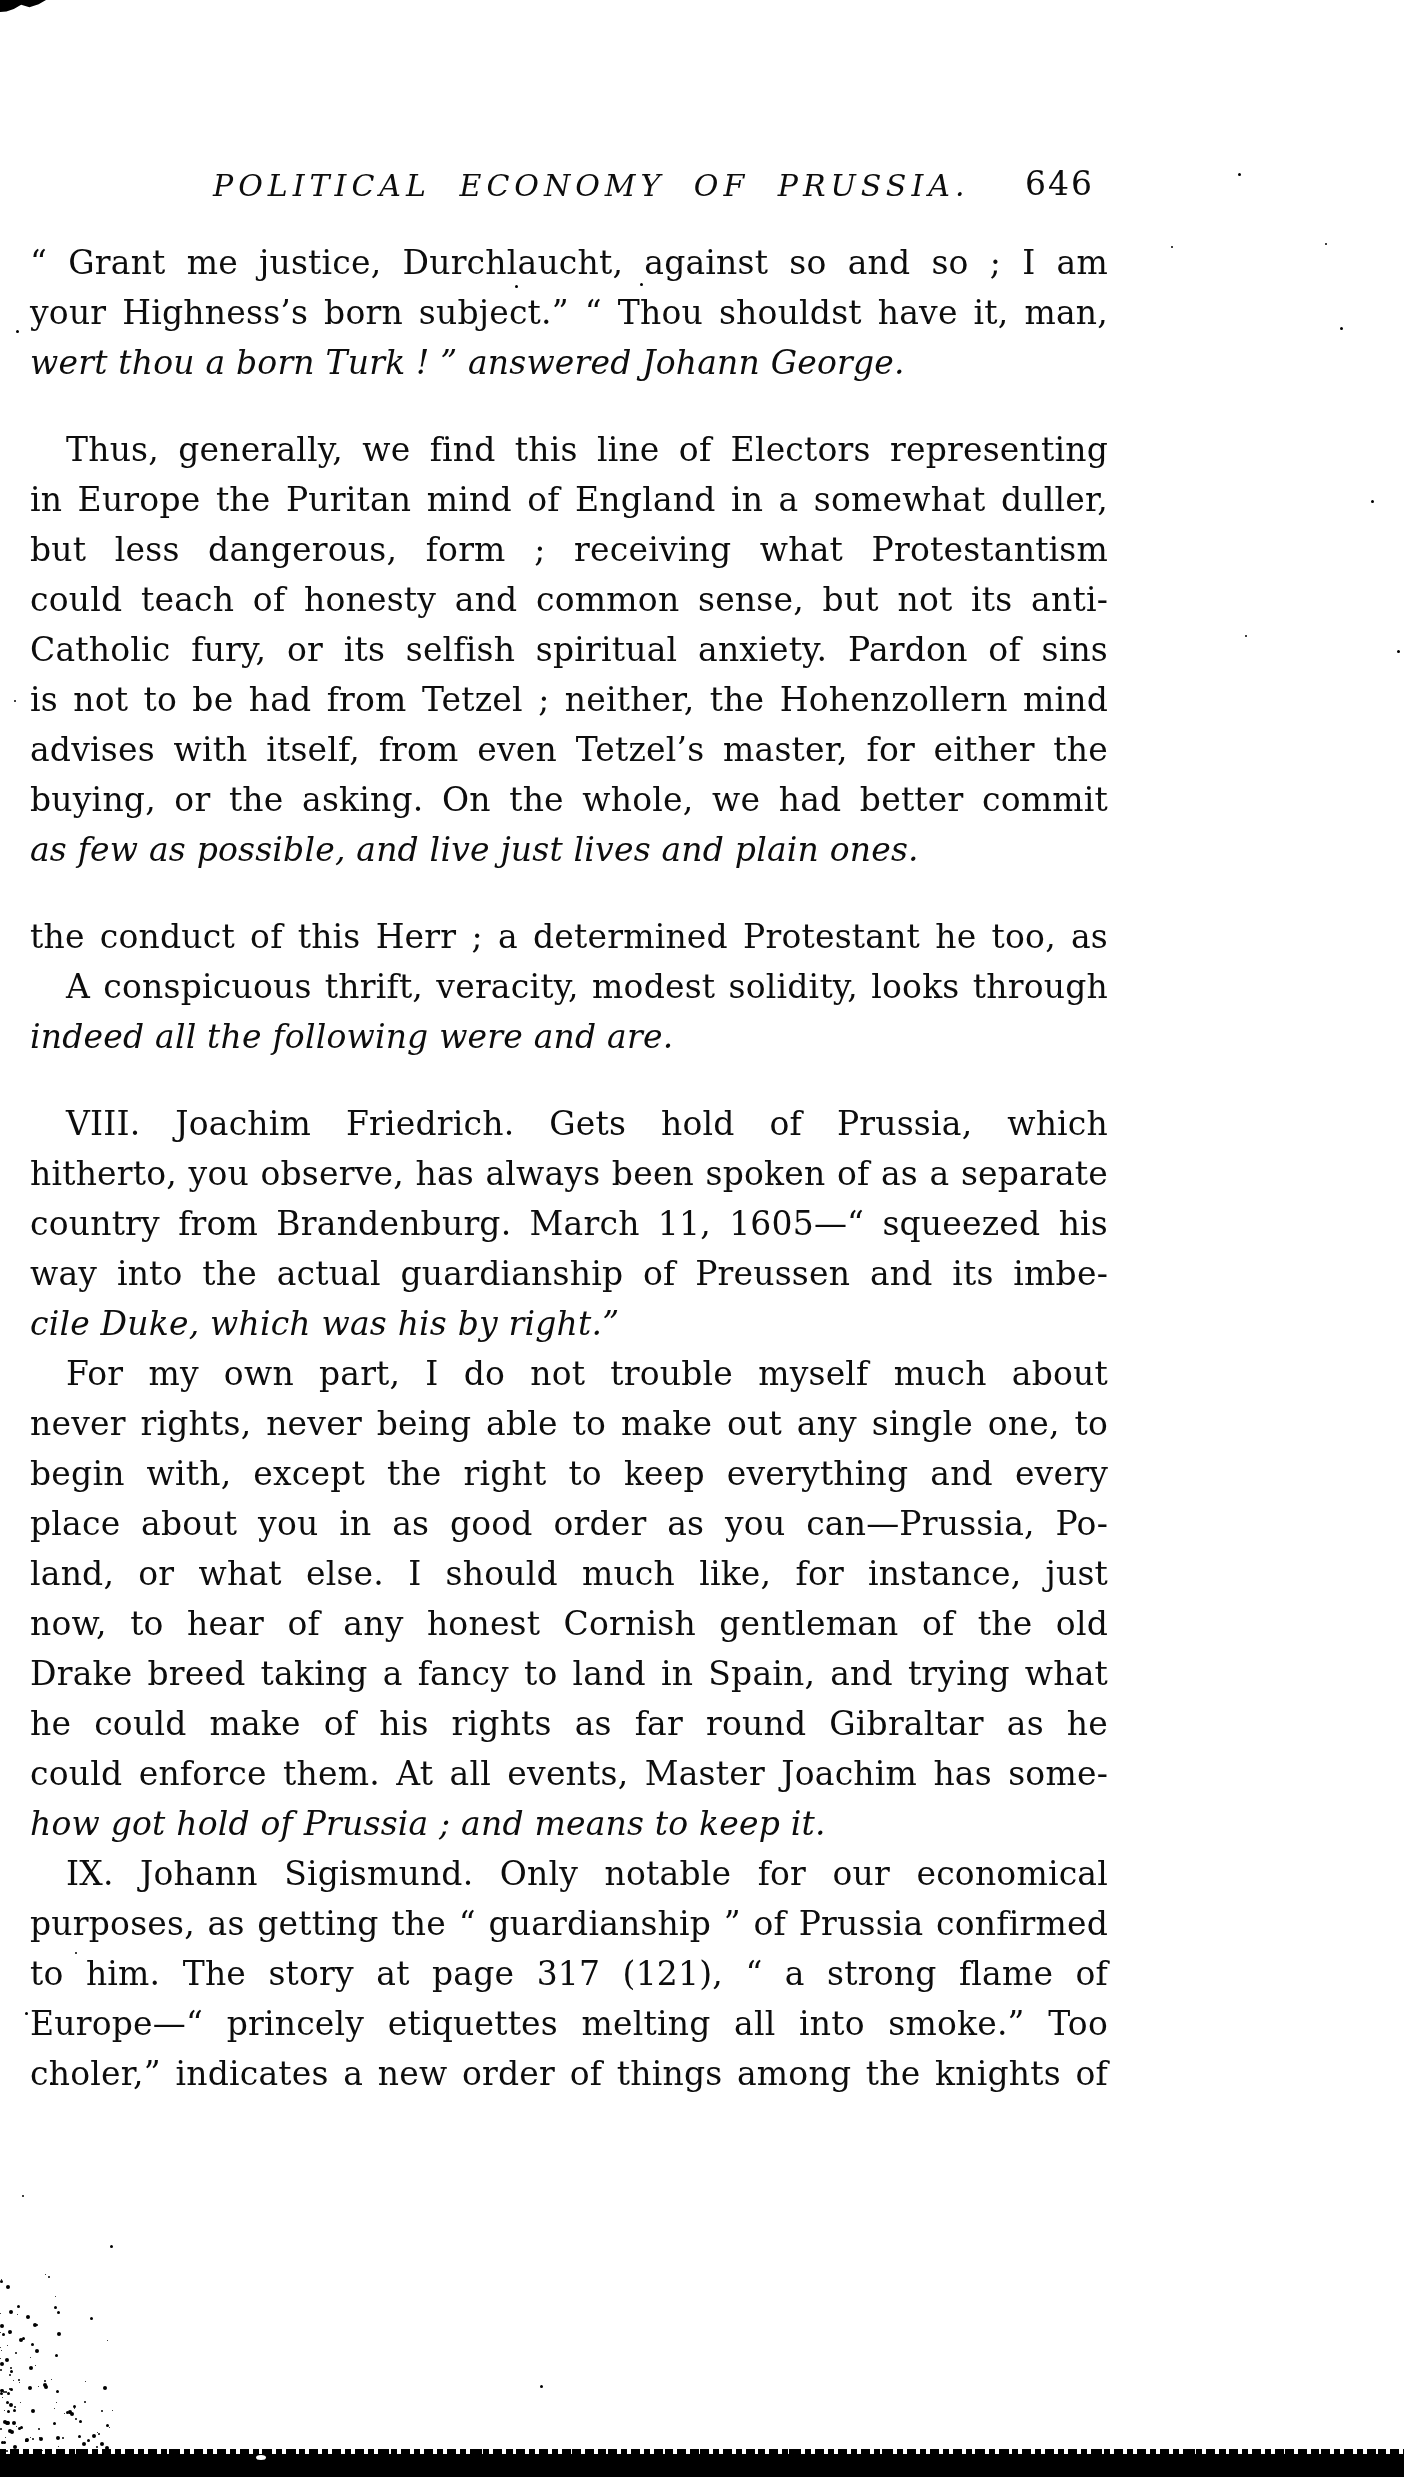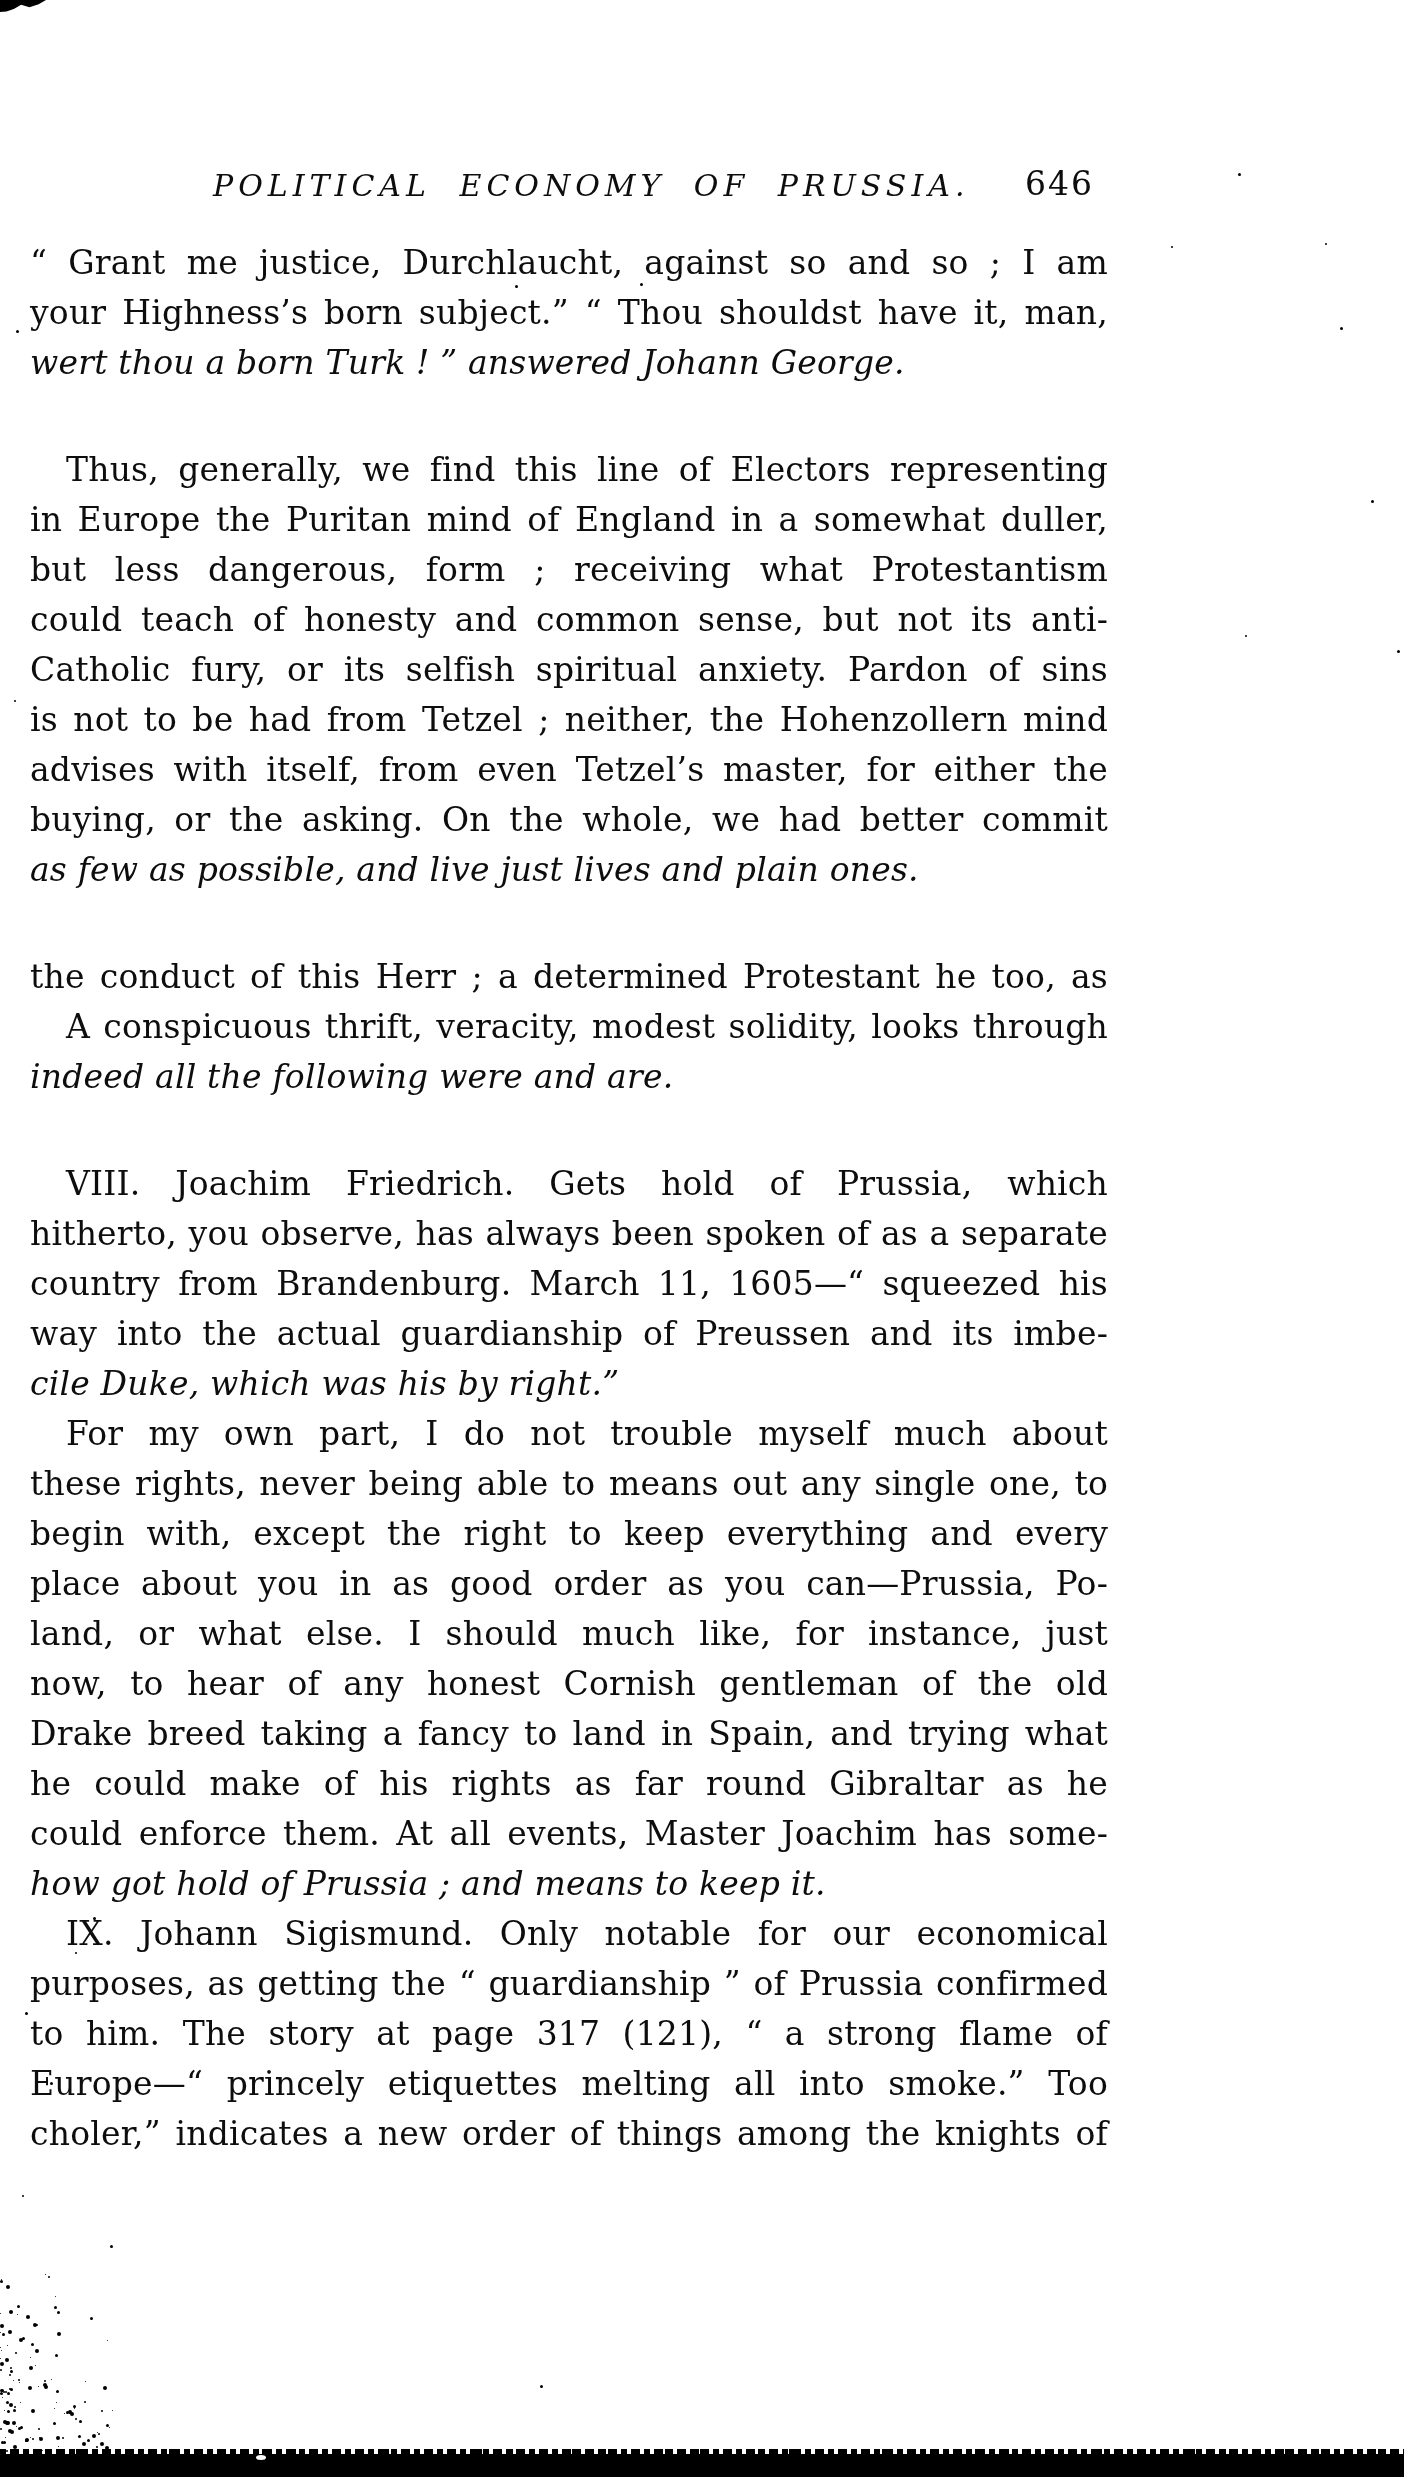--- a/index.html
+++ b/index.html
@@ -38,21 +38,21 @@
   }
   .page-body {
     position: absolute;
     top: 238px;
     left: 30px;
     width: 1078px;
     font-size: 33px;
     letter-spacing: 0.2px;
   }
   .paragraph { margin: 0; }
-  .paragraph.gap { margin-top: 57px; }
+  .paragraph.gap { margin-top: 37px; }
   .line {
     height: 50px;
     line-height: 50px;
     text-align: justify;
     text-align-last: justify;
     white-space: nowrap; 
   }
   .line.indent { padding-left: 36px; }
   .line.lastline { text-align-last: left; font-style: italic; }
 
@@ -131,21 +131,21 @@
       </div>
       <div class="paragraph gap">
         <div class="line indent">VIII. Joachim Friedrich. Gets hold of Prussia, which</div>
         <div class="line">hitherto, you observe, has always been spoken of as a separate</div>
         <div class="line">country from Brandenburg. March 11, 1605—“ squeezed his</div>
         <div class="line">way into the actual guardianship of Preussen and its imbe-</div>
         <div class="line lastline">cile Duke, which was his by right.”</div>
       </div>
       <div class="paragraph">
         <div class="line indent">For my own part, I do not trouble myself much about</div>
-        <div class="line">these rights, never being able to means out any single one, to</div>
+        <div class="line">never rights, never being able to make out any single one, to</div>
         <div class="line">begin with, except the right to keep everything and every</div>
         <div class="line">place about you in as good order as you can—Prussia, Po-</div>
         <div class="line">land, or what else. I should much like, for instance, just</div>
         <div class="line">now, to hear of any honest Cornish gentleman of the old</div>
         <div class="line">Drake breed taking a fancy to land in Spain, and trying what</div>
         <div class="line">he could make of his rights as far round Gibraltar as he</div>
         <div class="line">could enforce them. At all events, Master Joachim has some-</div>
         <div class="line lastline">how got hold of Prussia ; and means to keep it.</div>
       </div>
       <div class="paragraph">

